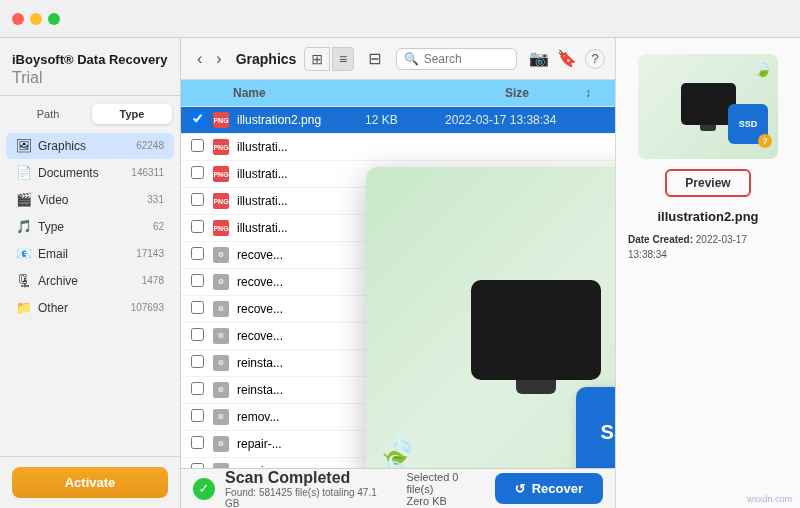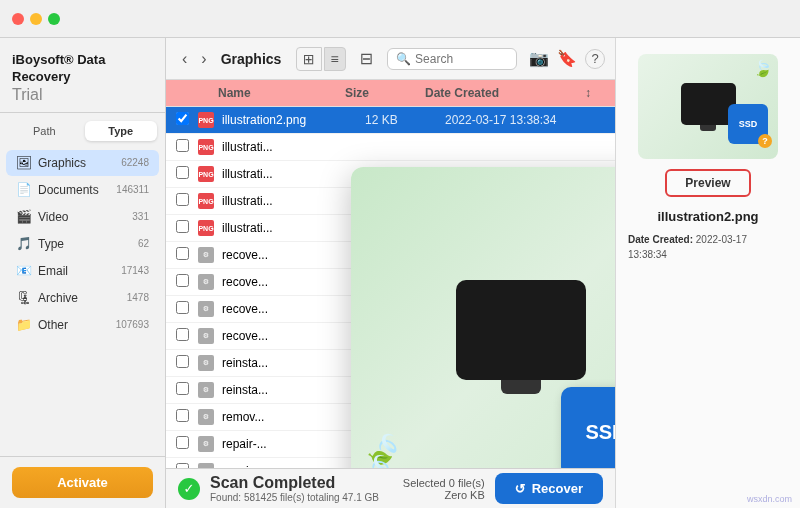--- a/index.html
+++ b/index.html
@@ -40,21 +40,21 @@
 
     
     .app-container {
       display: flex;
       flex: 1;
       overflow: hidden;
     }
 
     
     .sidebar {
-      width: 166px;
+      width: 181px;
       background: #f2f2f2;
       display: flex;
       flex-direction: column;
       border-right: 1px solid #d0d0d0;
       flex-shrink: 0;
     }
     .sidebar-header {
       padding: 14px 12px 8px;
       border-bottom: 1px solid #d0d0d0;
     }
@@ -232,21 +232,21 @@
       cursor: pointer;
       font-size: 16px;
       color: #555;
     }
 
     
     .file-list-header {
       display: flex;
       align-items: center;
       padding: 6px 10px;
-      background: #fca5a5;
+      background: #7dd3fc;
       border-bottom: 1px solid #e0e0e0;
       font-size: 12px;
       color: #555;
       font-weight: 600;
       flex-shrink: 0;
     }
     .col-check { width: 22px; flex-shrink: 0; }
     .col-icon { width: 20px; flex-shrink: 0; }
     .col-name { flex: 1; }
     .col-size { width: 80px; flex-shrink: 0; }
@@ -317,21 +317,21 @@
       color: #333;
     }
     .scan-status-sub {
       font-size: 10px;
       color: #666;
     }
     .bottom-spacer { flex: 1; }
     .selected-info {
       font-size: 11px;
       color: #555;
-      text-align: right;
+      text-align: left;
     }
     .recover-btn {
       background: #1a6fd4;
       color: white;
       border: none;
       border-radius: 8px;
       padding: 8px 20px;
       font-size: 13px;
       font-weight: 600;
       cursor: pointer;
@@ -576,21 +576,20 @@
         <button class="toolbar-icon-btn">🔖</button>
         <button class="toolbar-icon-btn" style="font-size:13px;border:1px solid #ccc;border-radius:50%;width:20px;height:20px;display:flex;align-items:center;justify-content:center;">?</button>
       </div>
     </div>
 
     <div class="file-list-header">
       <div class="col-check"></div>
       <div class="col-icon"></div>
       <div class="col-name">Name</div>
       <div class="col-size">Size</div>
-      <div class="col-date">Date Created</div>
       <div class="col-sort-icon">↕</div>
     </div>
 
     <div class="file-list-container">
       <div class="file-list">
         <div class="file-row selected">
           <div class="file-check col-check">
             <input type="checkbox" checked="" style="width: 13px; height: 13px;">
           </div>
           <div class="file-icon-col">

